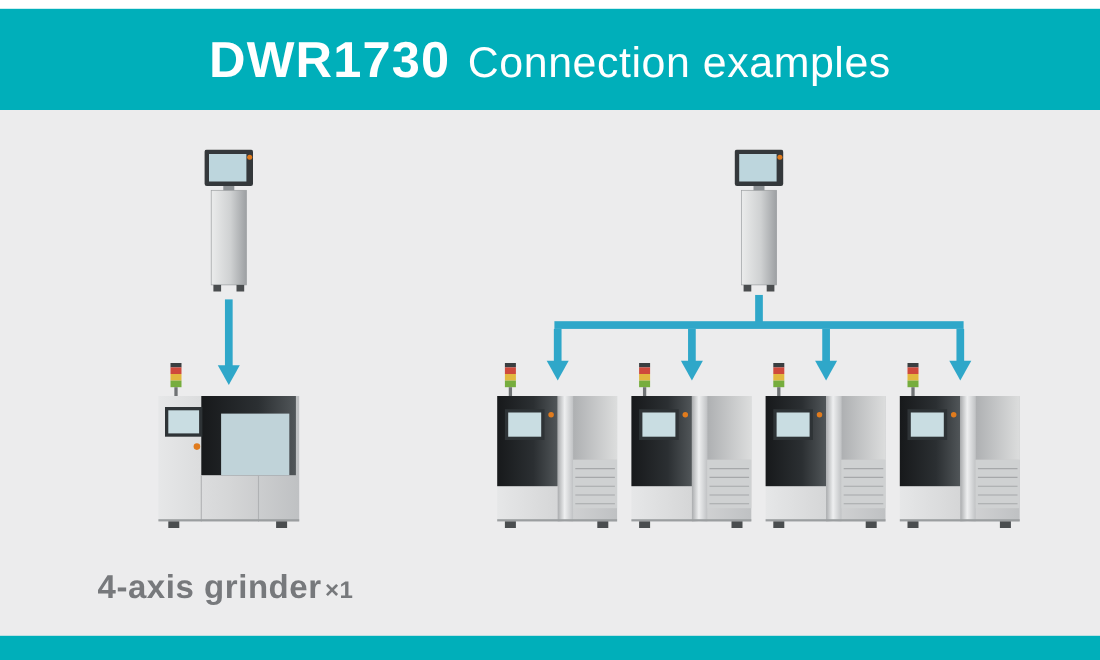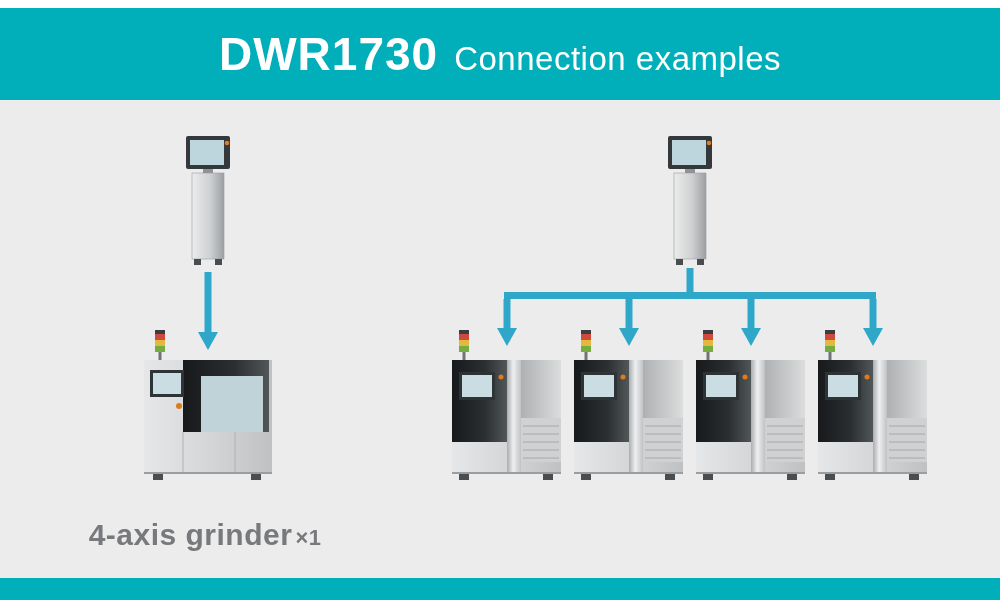--- a/index.html
+++ b/index.html
@@ -6,21 +6,21 @@
   html,body { background:#ffffff; }
   body { font-family:"Liberation Sans","DejaVu Sans",sans-serif; }
   .page { position:relative; width:1000px; height:600px; background:#ffffff; overflow:hidden; }
 
   .banner {
     position:absolute; left:0; top:8px; width:1000px; height:92px;
     background:#00afba; display:flex; align-items:center; justify-content:center;
   }
   .title-wrap { display:flex; align-items:baseline; gap:16px; }
   .model { font-size:46px; font-weight:bold; color:#ffffff; letter-spacing:1px; }
-  .subtitle { font-size:33px; font-weight:400; color:#ffffff; letter-spacing:0.5px; }
+  .subtitle { font-size:39px; font-weight:400; color:#ffffff; letter-spacing:0.5px; }
 
   .content { position:absolute; left:0; top:100px; width:1000px; height:494px; background:#ececed; }
   .bottom-strip { position:absolute; left:0; top:578px; width:1000px; height:22px; background:#00afba; }
 
   .abs { position:absolute; display:block; }
 
   .caption {
     position:absolute; top:418px; text-align:center;
     font-size:30px; font-weight:bold; color:#77797c; letter-spacing:0.5px;
     white-space:nowrap;

